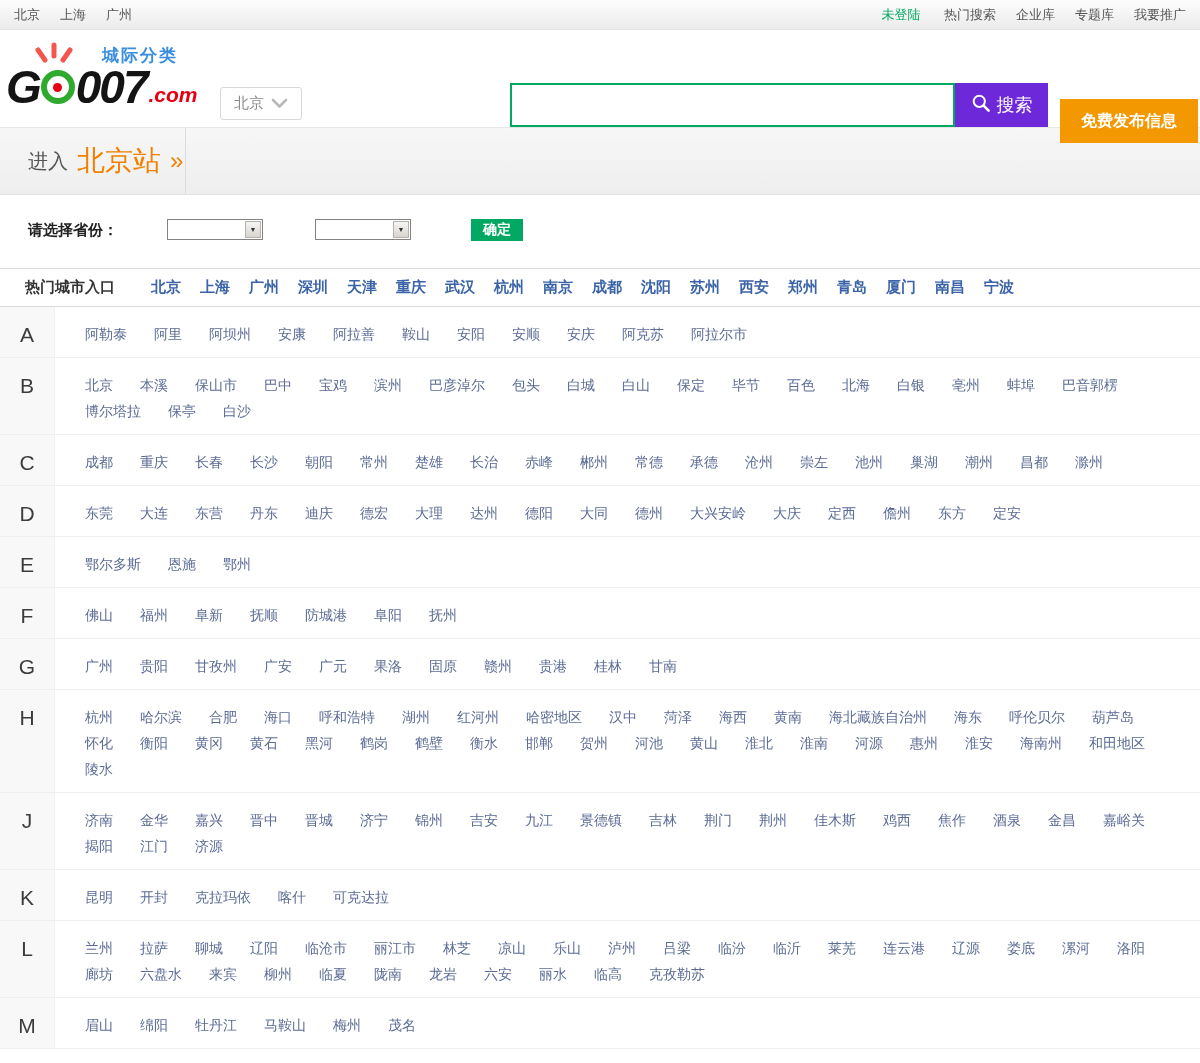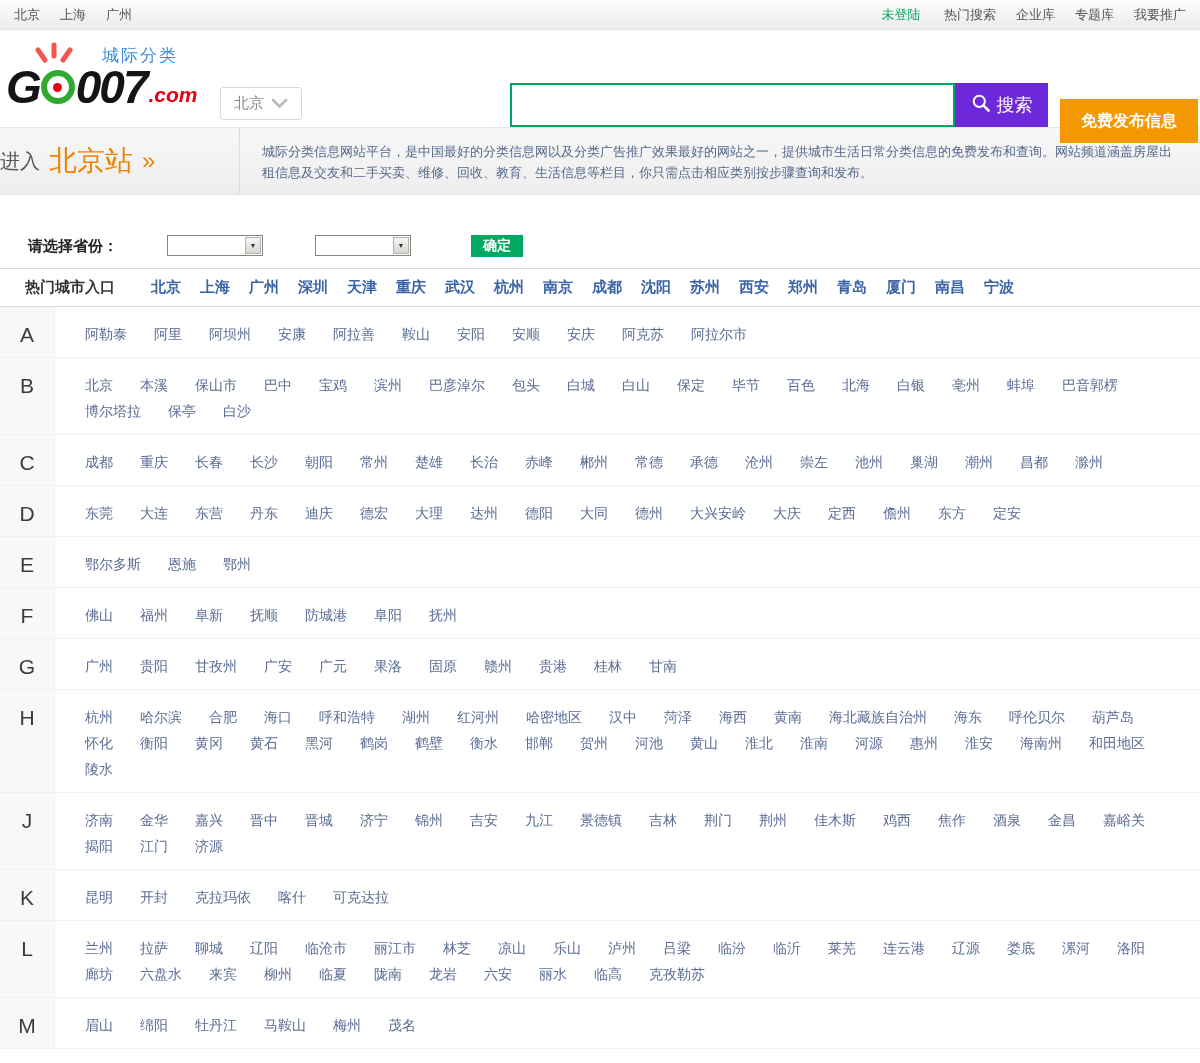--- a/index.html
+++ b/index.html
@@ -23,21 +23,21 @@
   .logo-main { position:absolute; left:0; top:22px; display:flex; align-items:center;
                font-style:italic; font-weight:bold; color:#141414; letter-spacing:-2px; }
   .logo-g { font-size:46px; line-height:1; }
   .logo-o { display:inline-block; width:34px; height:34px; border:6px solid #2faa2f;
             border-radius:50%; position:relative; margin:0 1px; }
   .logo-o-dot { position:absolute; left:50%; top:50%; width:9px; height:9px;
                 margin:-4.5px 0 0 -4.5px; background:#e60012; border-radius:50%; }
   .logo-suffix { font-size:46px; line-height:1; }
   .logo-com { font-size:21px; color:#e60012; align-self:flex-end; margin:0 0 3px 2px;
               letter-spacing:0; }
-  .logo-tagline { position:absolute; left:96px; top:2px; color:#3a8ede; font-weight:normal;
+  .logo-tagline { position:absolute; left:96px; top:2px; color:#3a8ede; font-weight:bold;
                   font-size:17px; letter-spacing:2px; }
 
   .city-select { position:absolute; left:220px; top:57px; width:82px; height:33px;
                  border:1px solid #d9d9d9; border-radius:3px; display:flex;
                  align-items:center; justify-content:center; gap:7px;
                  color:#8a8a8a; font-size:15px; background:#fff; }
 
   .search-wrap { position:absolute; left:510px; top:53px; display:flex; }
   .search-input { width:445px; height:44px; border:2px solid #00a862; outline:none;
                   padding:0 10px; font-size:16px; }
@@ -45,30 +45,30 @@
                 font-size:18px; display:flex; align-items:center; justify-content:center;
                 gap:6px; cursor:pointer; }
   .post-btn { position:absolute; left:1060px; top:69px; width:138px; height:44px;
               background:#f39800; color:#fff; border:none; font-size:16px;
               font-weight:bold; cursor:pointer; }
 
   
   .banner { height:68px; background:linear-gradient(#f7f7f7,#eeeeee);
             border-top:1px solid #e7e7e7; border-bottom:1px solid #e2e2e2;
             display:flex; align-items:stretch; }
-  .banner-left { width:240px; border-right:1px solid #dcdcdc; display:flex;
-                 align-items:center; gap:9px; }
+  .banner-left { width:186px; border-right:1px solid #dcdcdc; display:flex;
+                 align-items:center; padding-left:28px; gap:9px; }
   .enter-text { font-size:20px; color:#555; }
   .site-name { font-size:28px; color:#f08200; }
   .banner-arrow { font-size:24px; color:#f08200; }
   .banner-desc { flex:1; padding:13px 18px 0 22px; font-size:13px; color:#55688a;
                  line-height:21px; }
 
   
-  .province-form { padding:40px 0 0 28px; height:73px; display:flex; align-items:flex-start;gap:39px; }
+  .province-form { padding:24px 0 0 28px; height:73px; display:flex; align-items:flex-start;gap:39px; }
   .form-label { font-weight:bold; font-size:15px; color:#222; margin-right:10px;
                 line-height:22px; }
   .select-box { position:relative; width:96px; height:21px; border:1px solid #838383;
                 background:#fff; margin-right:13px; display:inline-block; }
   .select-box select { width:100%; height:100%; border:none; outline:none;
                        appearance:none; -webkit-appearance:none; background:transparent;
                        font-size:12px; padding-left:3px; }
   .select-arrow { position:absolute; right:1px; top:1px; bottom:1px; width:16px;
                   background:linear-gradient(#f7f6f4,#d8d4cf); border:1px solid #b5b2ac;
                   display:flex; align-items:center; justify-content:center;
@@ -151,21 +151,20 @@
 
   <button class="post-btn">免费发布信息</button>
 </div>
 
 <div class="banner">
   <a class="banner-left">
     <span class="enter-text">进入</span>
     <span class="site-name">北京站</span>
     <span class="banner-arrow">»</span>
   </a>
-  <p class="banner-desc">城际分类信息网站平台，是中国最好的分类信息网以及分类广告推广效果最好的网站之一，提供城市生活日常分类信息的免费发布和查询。网站频道涵盖房屋出租信息及交友和二手买卖、维修、回收、教育、生活信息等栏目，你只需点击相应类别按步骤查询和发布。</p>
 </div>
 
 <div class="province-form">
   <span class="form-label">请选择省份：</span>
   <span class="select-box">
     <select><option></option></select>
     <span class="select-arrow">▼</span>
   </span>
   <span class="select-box">
     <select><option></option></select>

